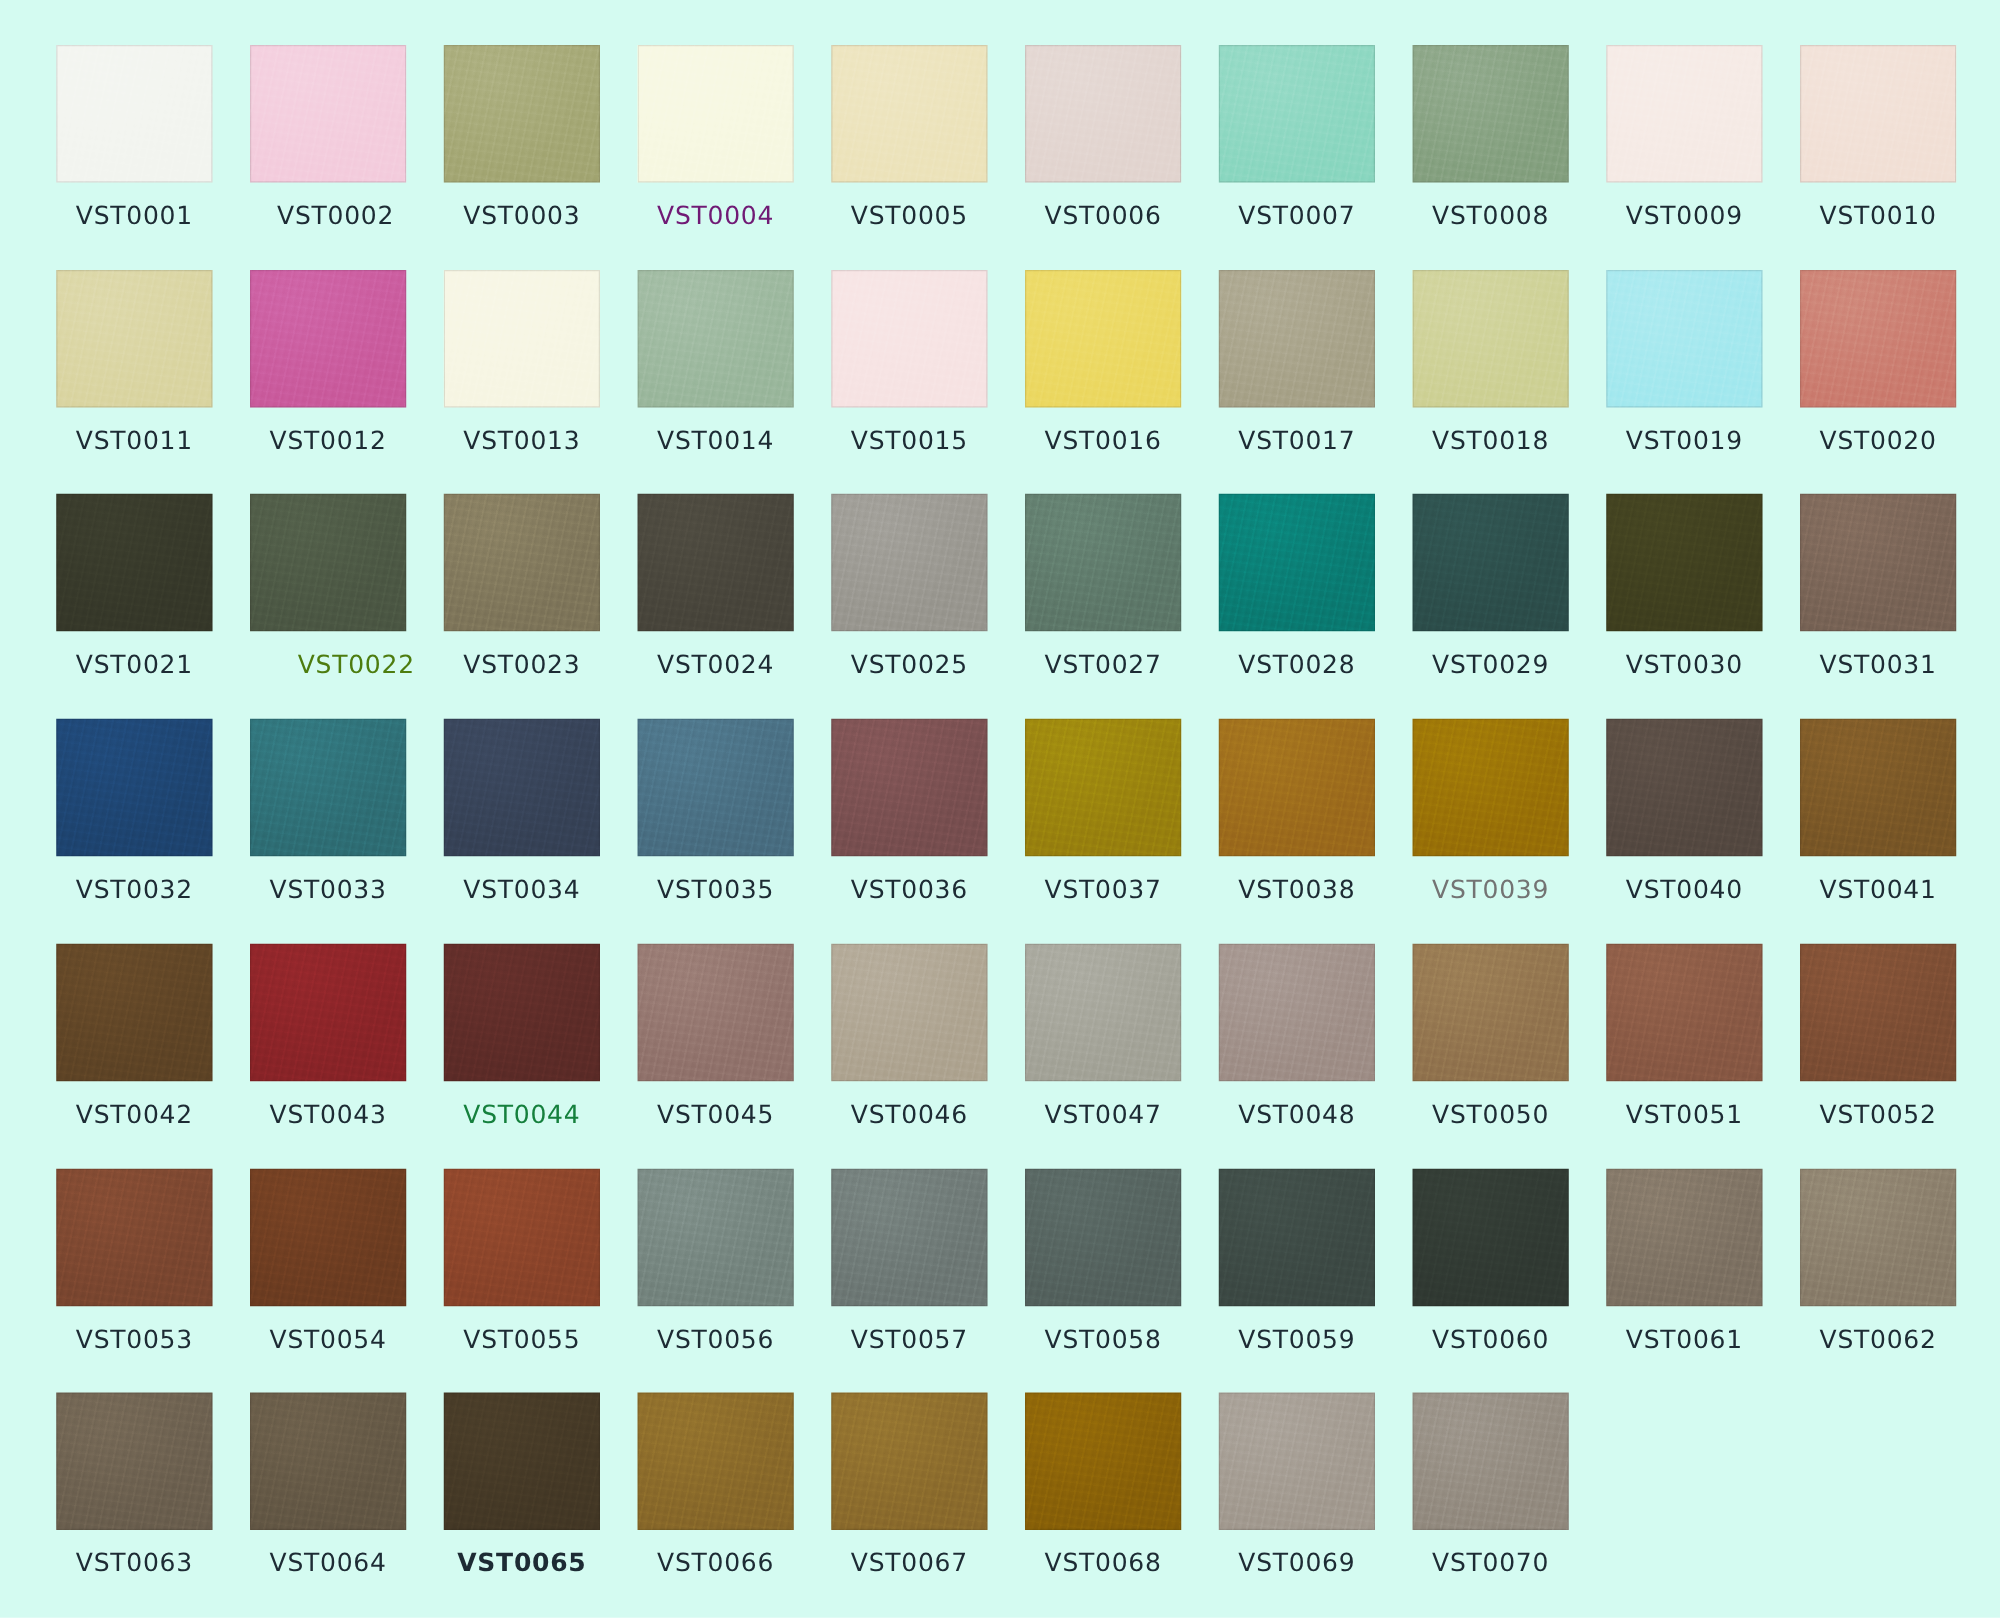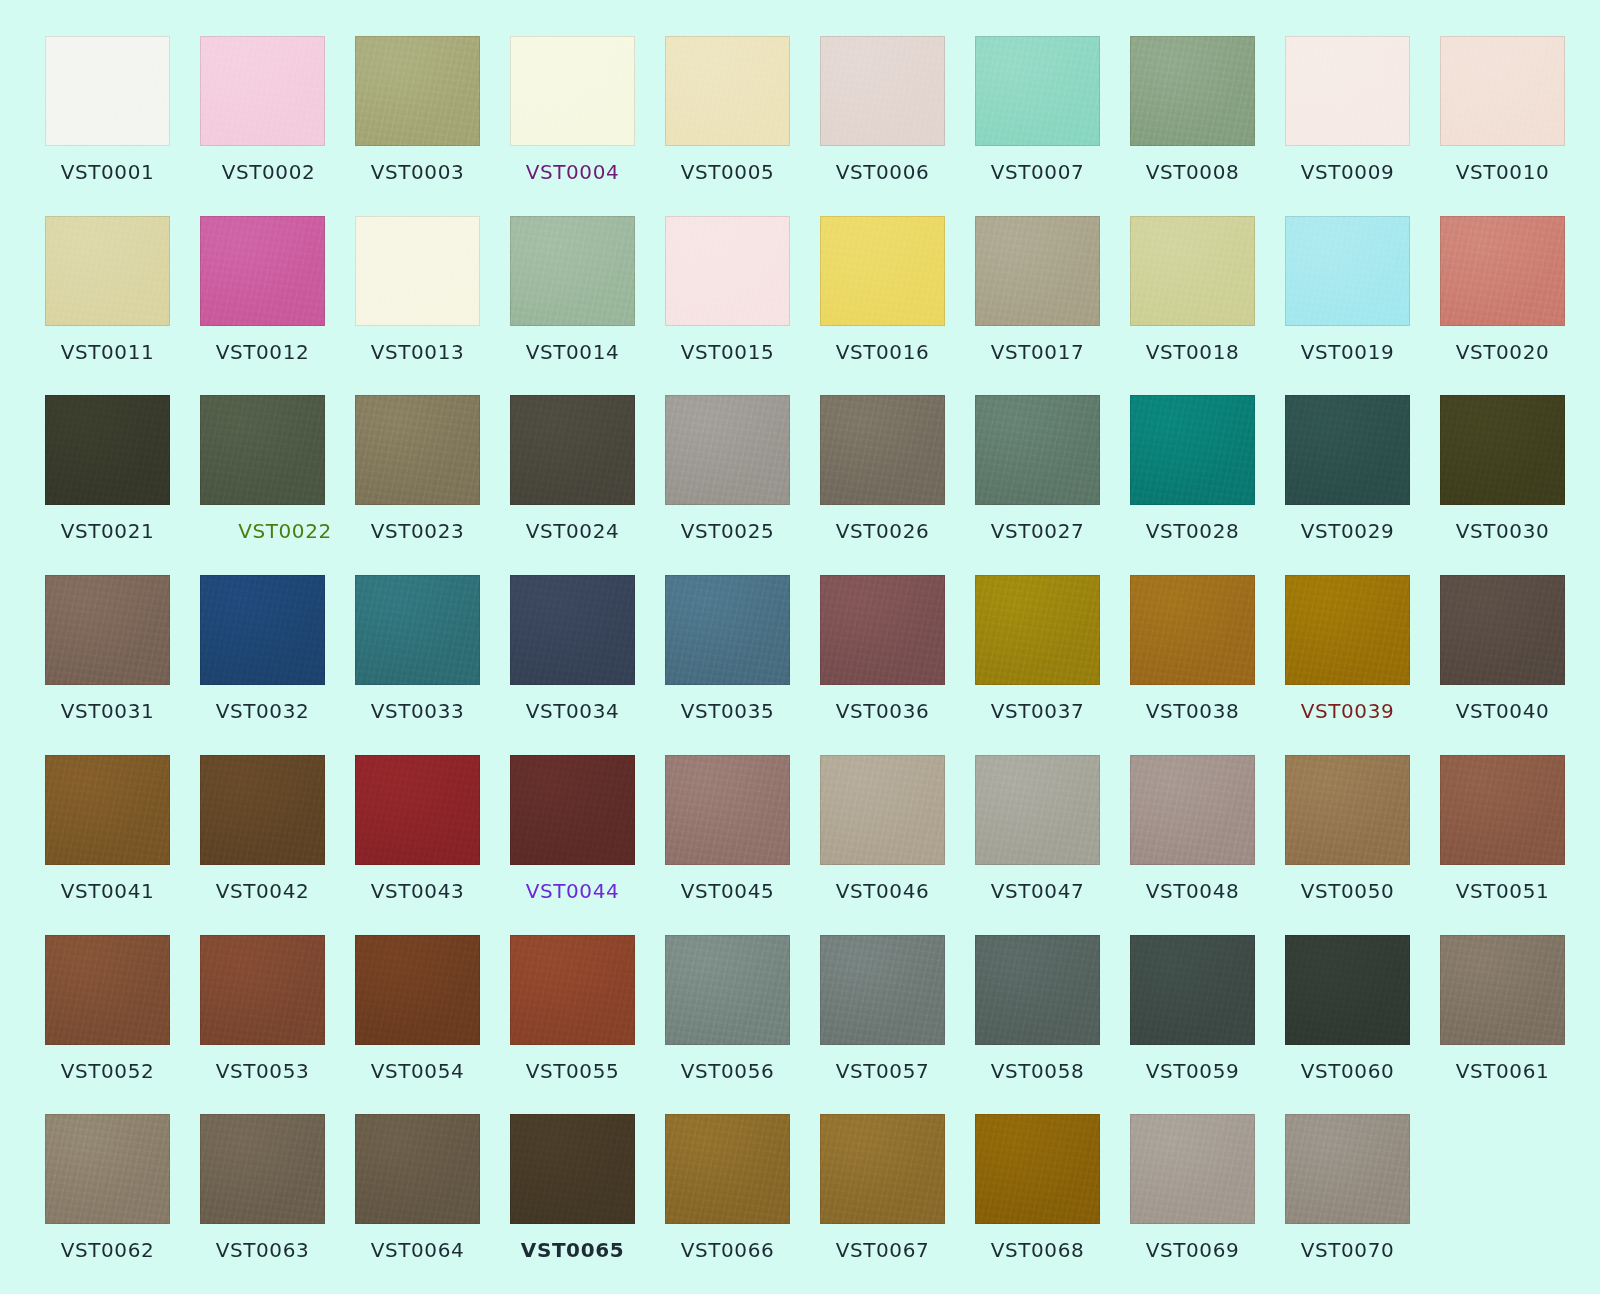--- a/index.html
+++ b/index.html
@@ -190,24 +190,20 @@
     </div>
     <div class="swatch-cell">
       <div class="swatch-chip" style="background-color: rgb(73, 70, 60);"></div>
       <div class="swatch-label" style="color: rgb(29, 43, 52);">VST0024</div>
     </div>
     <div class="swatch-cell">
       <div class="swatch-chip" style="background-color: rgb(155, 153, 146);"></div>
       <div class="swatch-label" style="color: rgb(29, 43, 52);">VST0025</div>
     </div>
     <div class="swatch-cell">
-      <div class="swatch-chip" style="background-color: rgb(117, 110, 96);"></div>
-      <div class="swatch-label" style="color: rgb(29, 43, 52);">VST0026</div>
-    </div>
-    <div class="swatch-cell">
       <div class="swatch-chip" style="background-color: rgb(95, 122, 107);"></div>
       <div class="swatch-label" style="color: rgb(29, 43, 52);">VST0027</div>
     </div>
     <div class="swatch-cell">
       <div class="swatch-chip" style="background-color: rgb(10, 125, 116);"></div>
       <div class="swatch-label" style="color: rgb(29, 43, 52);">VST0028</div>
     </div>
     <div class="swatch-cell">
       <div class="swatch-chip" style="background-color: rgb(45, 79, 76);"></div>
       <div class="swatch-label" style="color: rgb(29, 43, 52);">VST0029</div>
@@ -243,41 +239,41 @@
     <div class="swatch-cell">
       <div class="swatch-chip" style="background-color: rgb(154, 131, 14);"></div>
       <div class="swatch-label" style="color: rgb(29, 43, 52);">VST0037</div>
     </div>
     <div class="swatch-cell">
       <div class="swatch-chip" style="background-color: rgb(157, 108, 28);"></div>
       <div class="swatch-label" style="color: rgb(29, 43, 52);">VST0038</div>
     </div>
     <div class="swatch-cell">
       <div class="swatch-chip" style="background-color: rgb(154, 114, 7);"></div>
-      <div class="swatch-label" style="color: #7f1d1d;">VST0039</div>
+      <div class="swatch-label" style="color: #737373;">VST0039</div>
     </div>
     <div class="swatch-cell">
       <div class="swatch-chip" style="background-color: rgb(86, 74, 66);"></div>
       <div class="swatch-label" style="color: rgb(29, 43, 52);">VST0040</div>
     </div>
     <div class="swatch-cell">
       <div class="swatch-chip" style="background-color: rgb(123, 88, 39);"></div>
       <div class="swatch-label" style="color: rgb(29, 43, 52);">VST0041</div>
     </div>
     <div class="swatch-cell">
       <div class="swatch-chip" style="background-color: rgb(96, 69, 38);"></div>
       <div class="swatch-label" style="color: rgb(29, 43, 52);">VST0042</div>
     </div>
     <div class="swatch-cell">
       <div class="swatch-chip" style="background-color: rgb(139, 36, 40);"></div>
       <div class="swatch-label" style="color: rgb(29, 43, 52);">VST0043</div>
     </div>
     <div class="swatch-cell">
       <div class="swatch-chip" style="background-color: rgb(94, 44, 40);"></div>
-      <div class="swatch-label" style="color: #6d28d9; text-align: right;">VST0044</div>
+      <div class="swatch-label" style="color: #15803d; text-align: right;">VST0044</div>
     </div>
     <div class="swatch-cell">
       <div class="swatch-chip" style="background-color: rgb(147, 117, 110);"></div>
       <div class="swatch-label" style="color: rgb(29, 43, 52);">VST0045</div>
     </div>
     <div class="swatch-cell">
       <div class="swatch-chip" style="background-color: rgb(176, 166, 147);"></div>
       <div class="swatch-label" style="color: rgb(29, 43, 52);">VST0046</div>
     </div>
     <div class="swatch-cell">

